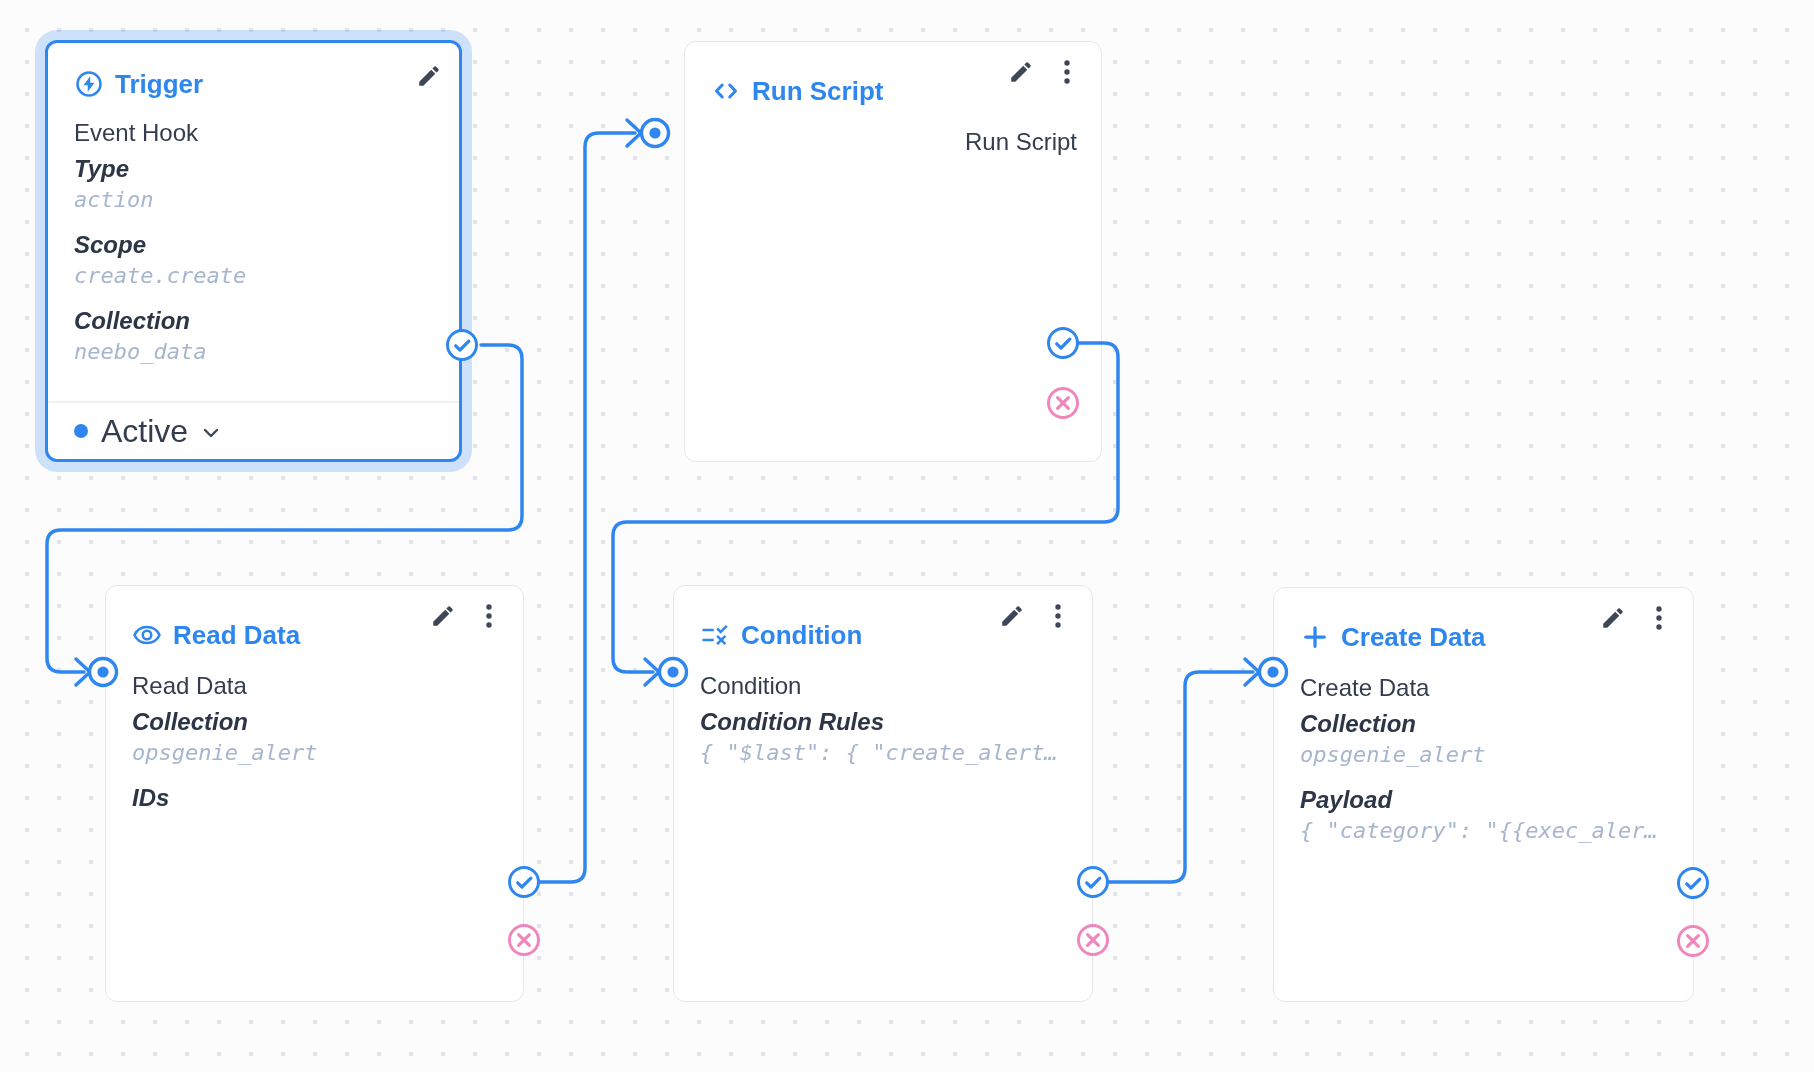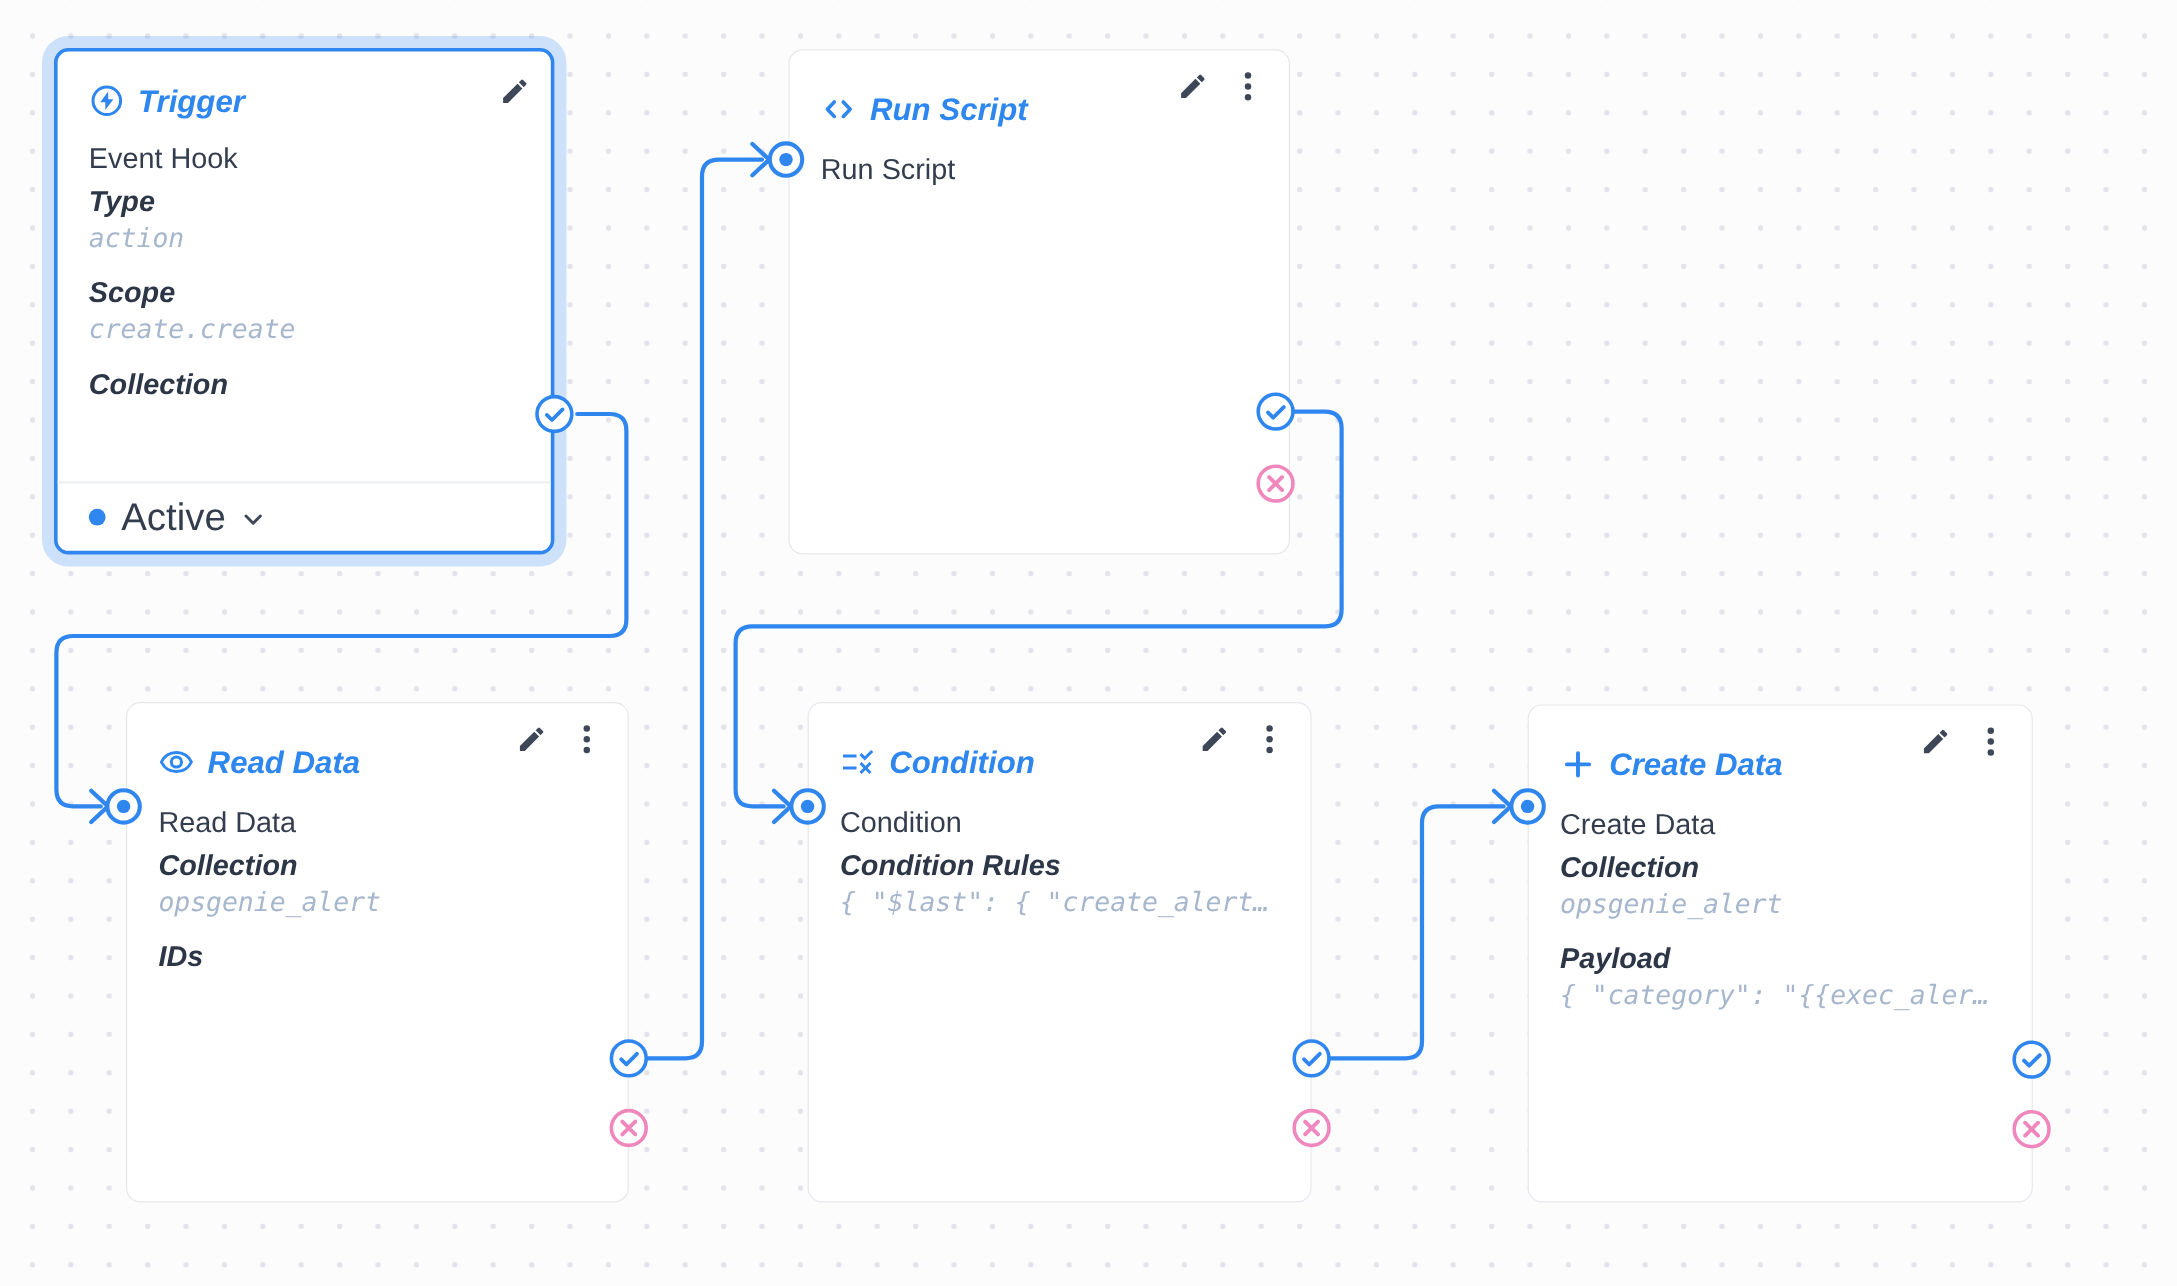--- a/index.html
+++ b/index.html
@@ -20,21 +20,20 @@
     border-radius: 12px;
     z-index: 2;
   }
   .card.selected {
     border: 3px solid #2f86ef;
     box-shadow: 0 0 0 10px rgba(47,134,240,0.22);
   }
   .card-head {
     position: relative;
     padding: 32px 24px 0 26px;
-    font-style: italic;
   }
   .card.selected .card-head { padding-top: 24px; }
   .title-row {
     display: flex;
     align-items: center;
     gap: 11px;
     height: 34px;
     color: #2e86ef;
     font-size: 26px;
     font-weight: 700;
@@ -134,32 +133,33 @@
     <div class="field first">
       <div class="field-label">Type</div>
       <div class="field-value">action</div>
     </div>
     <div class="field">
       <div class="field-label">Scope</div>
       <div class="field-value">create.create</div>
     </div>
     <div class="field">
       <div class="field-label">Collection</div>
+      <div class="field-value">neebo_data</div>
     </div>
   </div>
   <div class="status-bar">
     <span class="status-dot"></span>
     <span class="status-text">Active</span>
     <svg width="16" height="10" viewBox="0 0 16 10">
       <path d="M2 2 L8 8 L14 2" fill="none" stroke="#3d4757" stroke-width="2.4" stroke-linecap="round" stroke-linejoin="round"></path>
     </svg>
   </div>
 </div>
 
-<div class="card" style="left:657px; top:41px; width:418px; height:421px;">
+<div class="card" style="left:684px; top:41px; width:418px; height:421px;text-align:right;">
   <div class="card-head">
     <div class="title-row">
       <svg width="30" height="30" viewBox="0 0 24 24">
         <path d="M9 7.2 L4.4 12 L9 16.8 M15 7.2 L19.6 12 L15 16.8" fill="none" stroke="#2e86ef" stroke-width="2.4" stroke-linecap="round" stroke-linejoin="round"></path>
       </svg>
       <span>Run Script</span>
     </div>
     <div class="head-actions">
       <button class="icon-btn">
         <svg width="26" height="26" viewBox="0 0 24 24">

